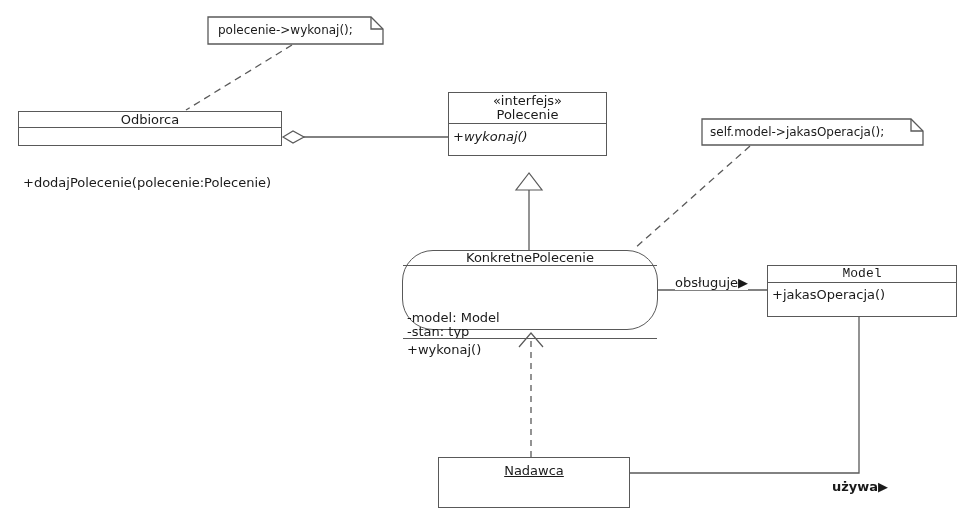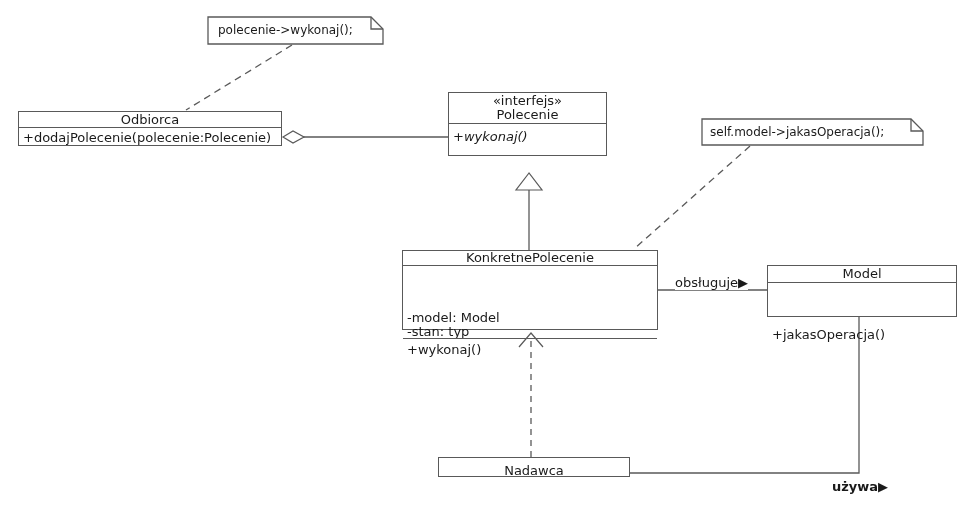--- a/index.html
+++ b/index.html
@@ -83,53 +83,53 @@
     <line x1="658" y1="290" x2="767" y2="290" stroke="#595959" stroke-width="1.3"></line>
 
     <path d="M630,473 L859,473 L859,317" fill="none" stroke="#595959" stroke-width="1.3"></path>
   </svg>
 
   <div class="note-text" style="left:218px; top:23px;">polecenie-&gt;wykonaj();</div>
   <div class="note-text" style="left:710px; top:125px;text-align:center;">self.model-&gt;jakasOperacja();</div>
 
   <div class="uml-class" style="left:18px; top:111px; width:264px; height:35px;">
     <div class="uml-title" style="height:16px; line-height:15px;">Odbiorca</div>
-    <div class="uml-comp" style="height:33px;">
+    <div class="uml-comp" style="height:33px;margin-top:45px;">
       <div class="member">+dodajPolecenie(polecenie:Polecenie)</div>
     </div>
   </div>
 
   <div class="uml-class" style="left:448px; top:92px; width:159px; height:64px;">
     <div class="uml-title" style="height:31px; padding-top:1px;">
       <div class="stereo">«interfejs»</div>
       <div>Polecenie</div>
     </div>
     <div class="uml-comp" style="height:31px; padding-top:6px;">
       <div class="member italic">+wykonaj()</div>
     </div>
   </div>
 
-  <div class="uml-class" style="left:402px; top:250px; width:256px; height:80px;">
+  <div class="uml-class" style="left:402px; top:250px; width:256px; height:80px;border-radius:31px;">
     <div class="uml-title" style="height:15px; line-height:14px;">KonkretnePolecenie</div>
     <div class="uml-comp" style="height:28px; padding-top:1px;margin-top:44px;">
       <div class="member">-model: Model</div>
       <div class="member">-stan: typ</div>
     </div>
     <div class="uml-comp divided" style="height:35px; padding-top:4px;">
       <div class="member">+wykonaj()</div>
     </div>
   </div>
 
   <div class="uml-class" style="left:767px; top:265px; width:190px; height:52px;">
-    <div class="uml-title" style="height:17px; line-height:16px;">Model</div>
-    <div class="uml-comp" style="height:33px; padding-top:5px;margin-top:40px;">
+    <div class="uml-title" style="height:17px; line-height:16px;font-family:Liberation Mono, monospace;">Model</div>
+    <div class="uml-comp" style="height:33px; padding-top:5px;">
       <div class="member">+jakasOperacja()</div>
     </div>
   </div>
 
-  <div class="uml-class" style="left:438px; top:457px; width:192px; height:20px;">
+  <div class="uml-class" style="left:438px; top:457px; width:192px; height:51px;text-decoration:underline;">
     <div class="uml-title no-divider" style="height:33px; padding-top:6px;">Nadawca</div>
   </div>
 
   <div class="edge-label" style="left:675px; top:276px;">obsługuje▶</div>
   <div class="edge-label" style="left:832px; top:480px; background:transparent;font-weight:bold;">używa▶</div>
 
 </div>
 
 </body></html>

